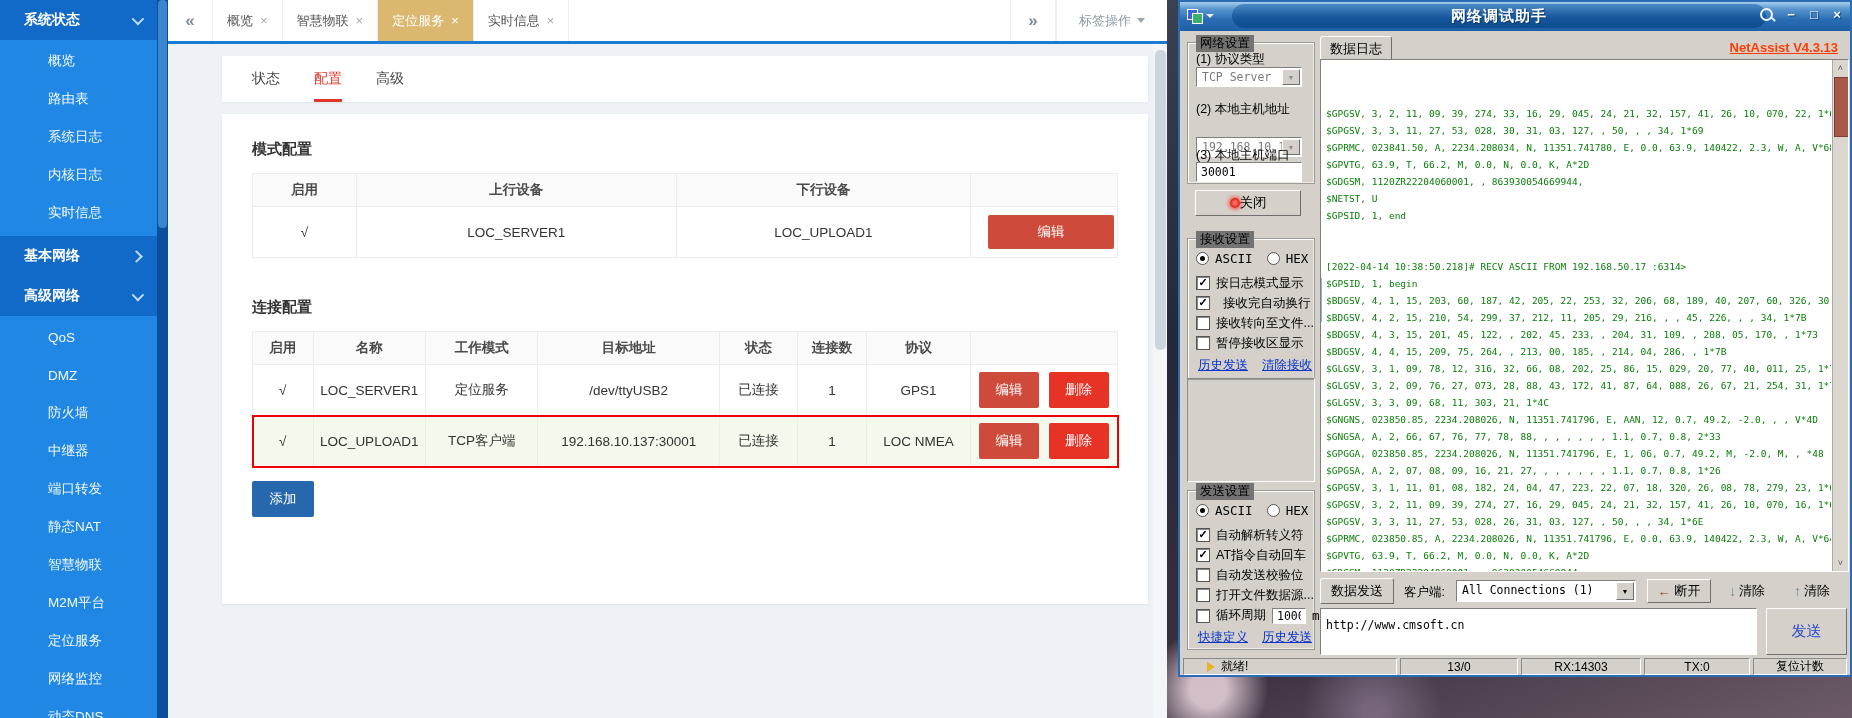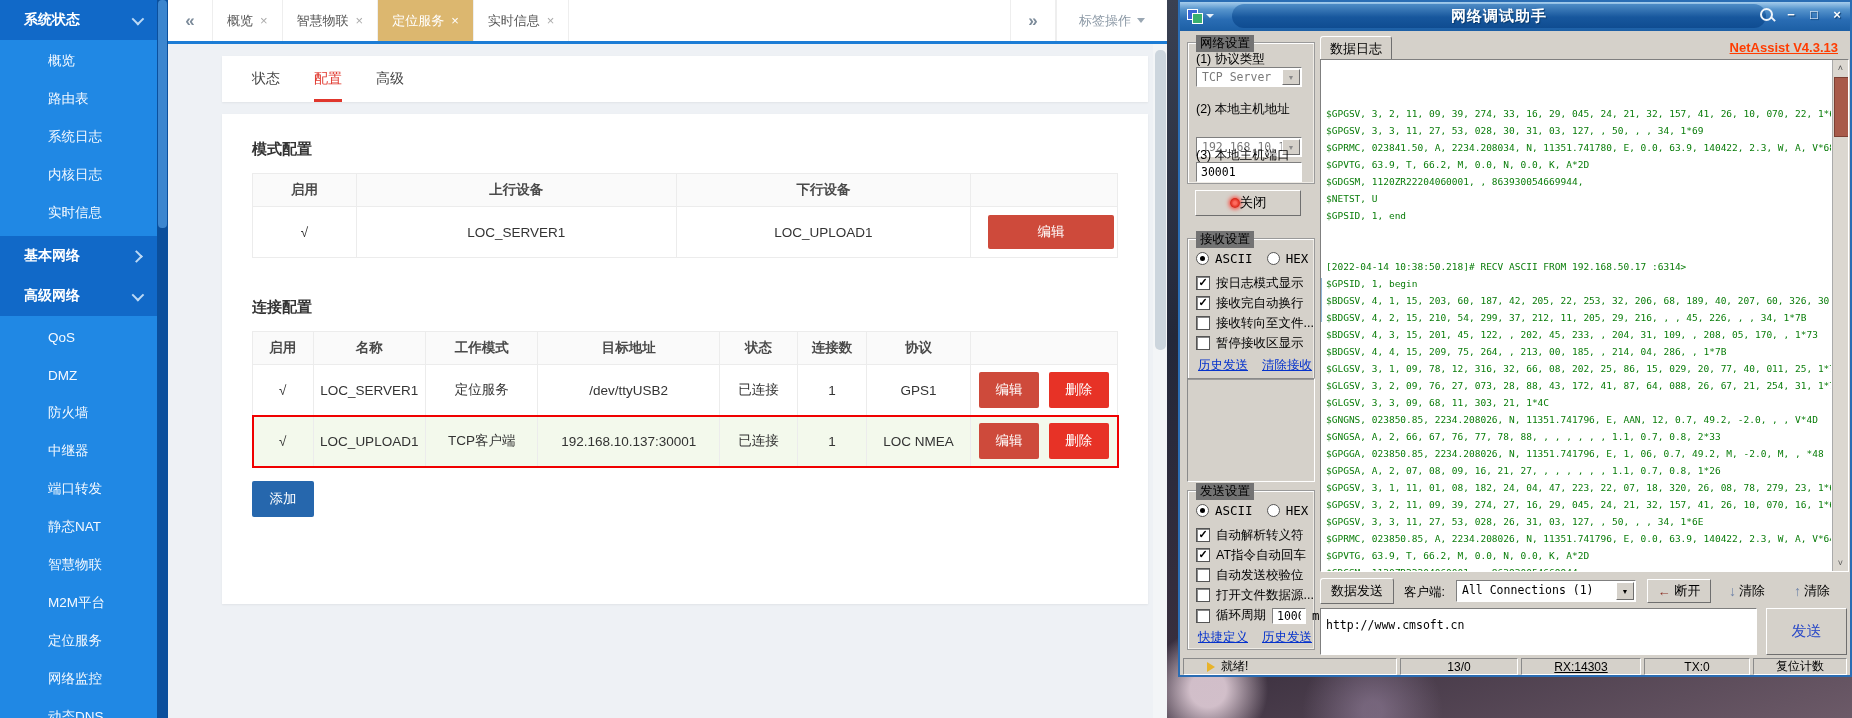--- a/index.html
+++ b/index.html
@@ -407,21 +407,21 @@
         <span class="radio" style="margin-left:8px;"></span>
         <span class="cblabel mono">HEX</span>
       </div>
       <div class="abs" style="left:8px;top:34px;">
 
           <div style="display:flex;align-items:center;gap:6px;height:20px;">
             <span class="cbox on"></span>
             <span class="cblabel">按日志模式显示</span>
           </div>
 
-          <div style="display:flex;align-items:center;gap:6px;height:20px;">
+          <div style="display:flex;align-items:center;gap:13px;height:20px;">
             <span class="cbox on"></span>
             <span class="cblabel">接收完自动换行</span>
           </div>
 
           <div style="display:flex;align-items:center;gap:6px;height:20px;">
             <span class="cbox"></span>
             <span class="cblabel">接收转向至文件...</span>
           </div>
 
           <div style="display:flex;align-items:center;gap:6px;height:20px;">
@@ -519,19 +519,19 @@
 
     <textarea id="send-input" class="sunken" style="">http://www.cmsoft.cn</textarea>
     <button id="btn-send" class="raised">发送</button>
 
     <div id="statusbar">
       <div class="seg grow">
         <span class="ready-ico"></span>
         <span>就绪!</span>
       </div>
       <div class="seg" style="width:118px;justify-content:center;">13/0</div>
-      <div class="seg" style="width:120px;justify-content:center;text-decoration:underline;">RX:14303</div>
+      <div class="seg" style="width:120px;justify-content:center;">RX:14303</div>
       <div class="seg" style="width:106px;justify-content:center;">TX:0</div>
       <div class="seg" style="width:94px;justify-content:center;">复位计数</div>
     </div>
 
   </div>
 </div>
 
 </body></html>

